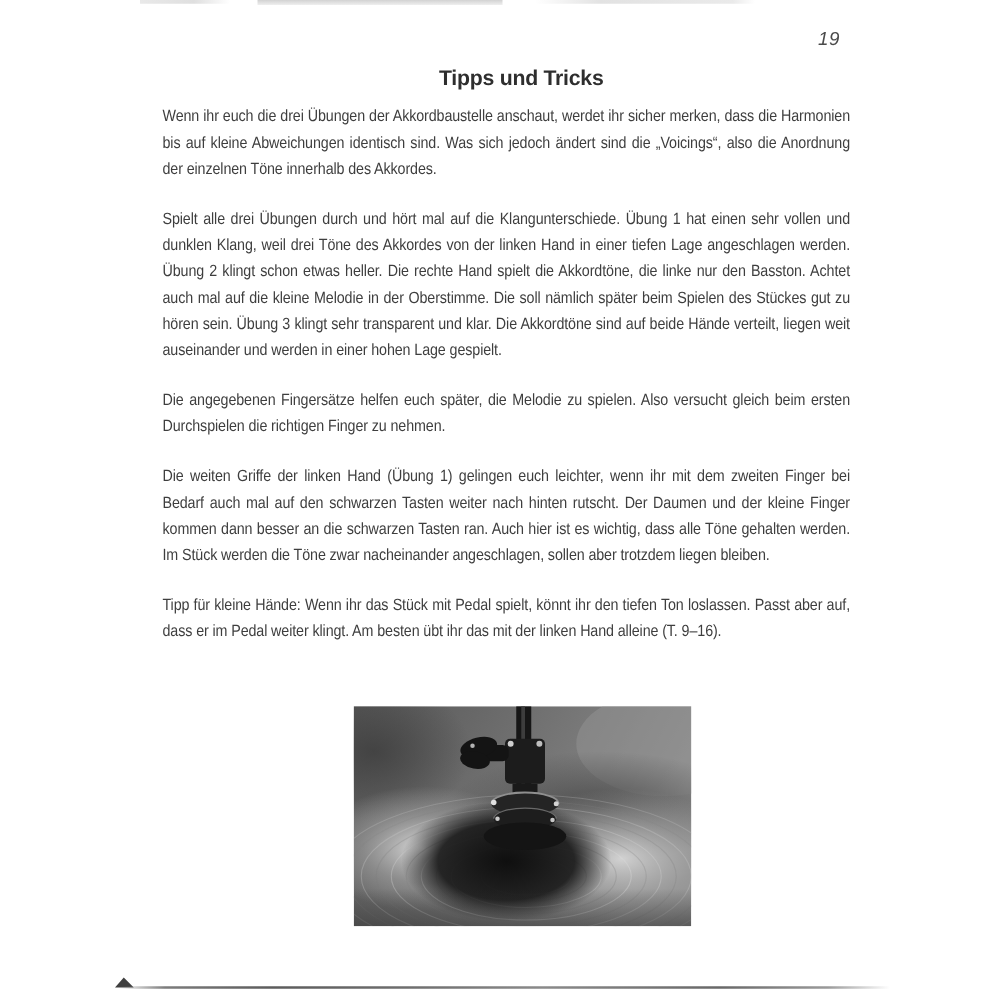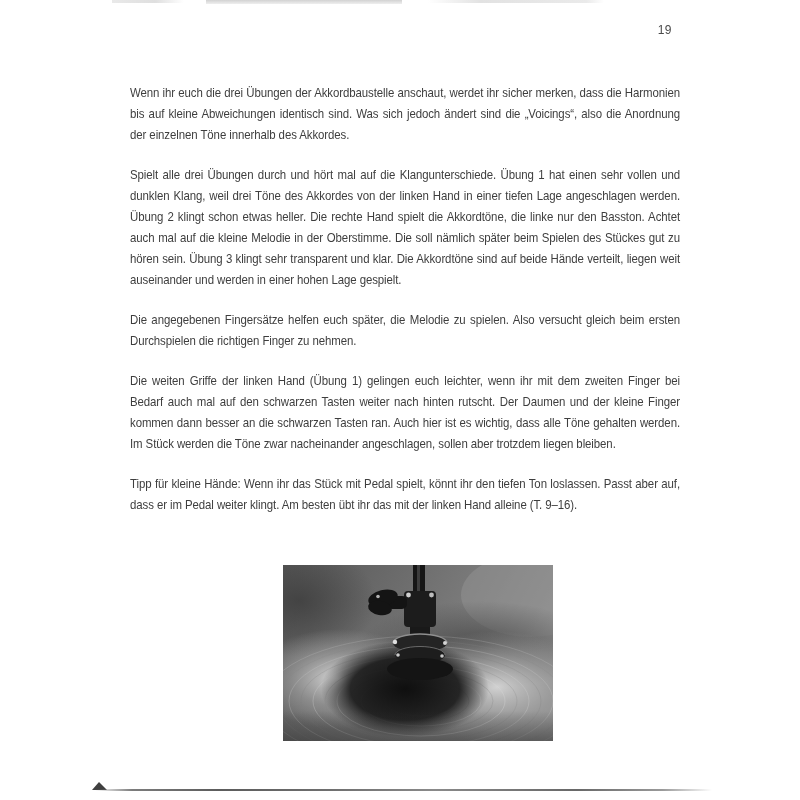--- a/index.html
+++ b/index.html
@@ -19,23 +19,24 @@
   
   .edge-streak { position: absolute; top: 0; pointer-events: none; }
   .streak-1 { left: 112px; width: 72px; height: 3px; background: linear-gradient(90deg, #e9e9e9, #dfdfdf 60%, rgba(230,230,230,0)); }
   .streak-2 { left: 206px; width: 196px; height: 4px; background: linear-gradient(180deg, #d2d2d2, #efefef); }
   .streak-3 { left: 428px; width: 176px; height: 3px; background: linear-gradient(90deg, rgba(228,228,228,0), #e2e2e2 30%, #eaeaea 90%, rgba(235,235,235,0)); }
 
   .page-number {
     position: absolute;
     top: 23px;
     right: 128px;
-    font-size: 12px;
+    font-size: 15px;
     letter-spacing: 0.5px;
     color: #4a4a4a;
+    font-style: italic;
   }
 
   .title {
     position: absolute;
     top: 42px;
     left: 142px;
     width: 550px;
     text-align: center;
     font-size: 17px;
     font-weight: bold;
@@ -97,20 +98,21 @@
 <body>
 
 <div class="page">
 
   <div class="edge-streak streak-1"></div>
   <div class="edge-streak streak-2"></div>
   <div class="edge-streak streak-3"></div>
 
   <div class="page-number">19</div>
 
+  <h1 class="title">Tipps und Tricks</h1>
 
   <div class="body-text">
     <div class="condense">
       <p>Wenn ihr euch die drei Übungen der Akkordbaustelle anschaut, werdet ihr sicher merken, dass die Harmonien bis auf kleine Abweichungen identisch sind. Was sich jedoch ändert sind die „Voicings“, also die Anordnung der einzelnen Töne innerhalb des Akkordes.</p>
       <p>Spielt alle drei Übungen durch und hört mal auf die Klangunterschiede. Übung 1 hat einen sehr vollen und dunklen Klang, weil drei Töne des Akkordes von der linken Hand in einer tiefen Lage angeschlagen werden. Übung 2 klingt schon etwas heller. Die rechte Hand spielt die Akkordtöne, die linke nur den Basston. Achtet auch mal auf die kleine Melodie in der Oberstimme. Die soll nämlich später beim Spielen des Stückes gut zu hören sein. Übung 3 klingt sehr transparent und klar. Die Akkordtöne sind auf beide Hände verteilt, liegen weit auseinander und werden in einer hohen Lage gespielt.</p>
       <p>Die angegebenen Fingersätze helfen euch später, die Melodie zu spielen. Also versucht gleich beim ersten Durchspielen die richtigen Finger zu nehmen.</p>
       <p>Die weiten Griffe der linken Hand (Übung 1) gelingen euch leichter, wenn ihr mit dem zweiten Finger bei Bedarf auch mal auf den schwarzen Tasten weiter nach hinten rutscht. Der Daumen und der kleine Finger kommen dann besser an die schwarzen Tasten ran. Auch hier ist es wichtig, dass alle Töne gehalten werden. Im Stück werden die Töne zwar nacheinander angeschlagen, sollen aber trotzdem liegen bleiben.</p>
       <p>Tipp für kleine Hände: Wenn ihr das Stück mit Pedal spielt, könnt ihr den tiefen Ton loslassen. Passt aber auf, dass er im Pedal weiter klingt. Am besten übt ihr das mit der linken Hand alleine (T. 9–16).</p>
     </div>
   </div>

